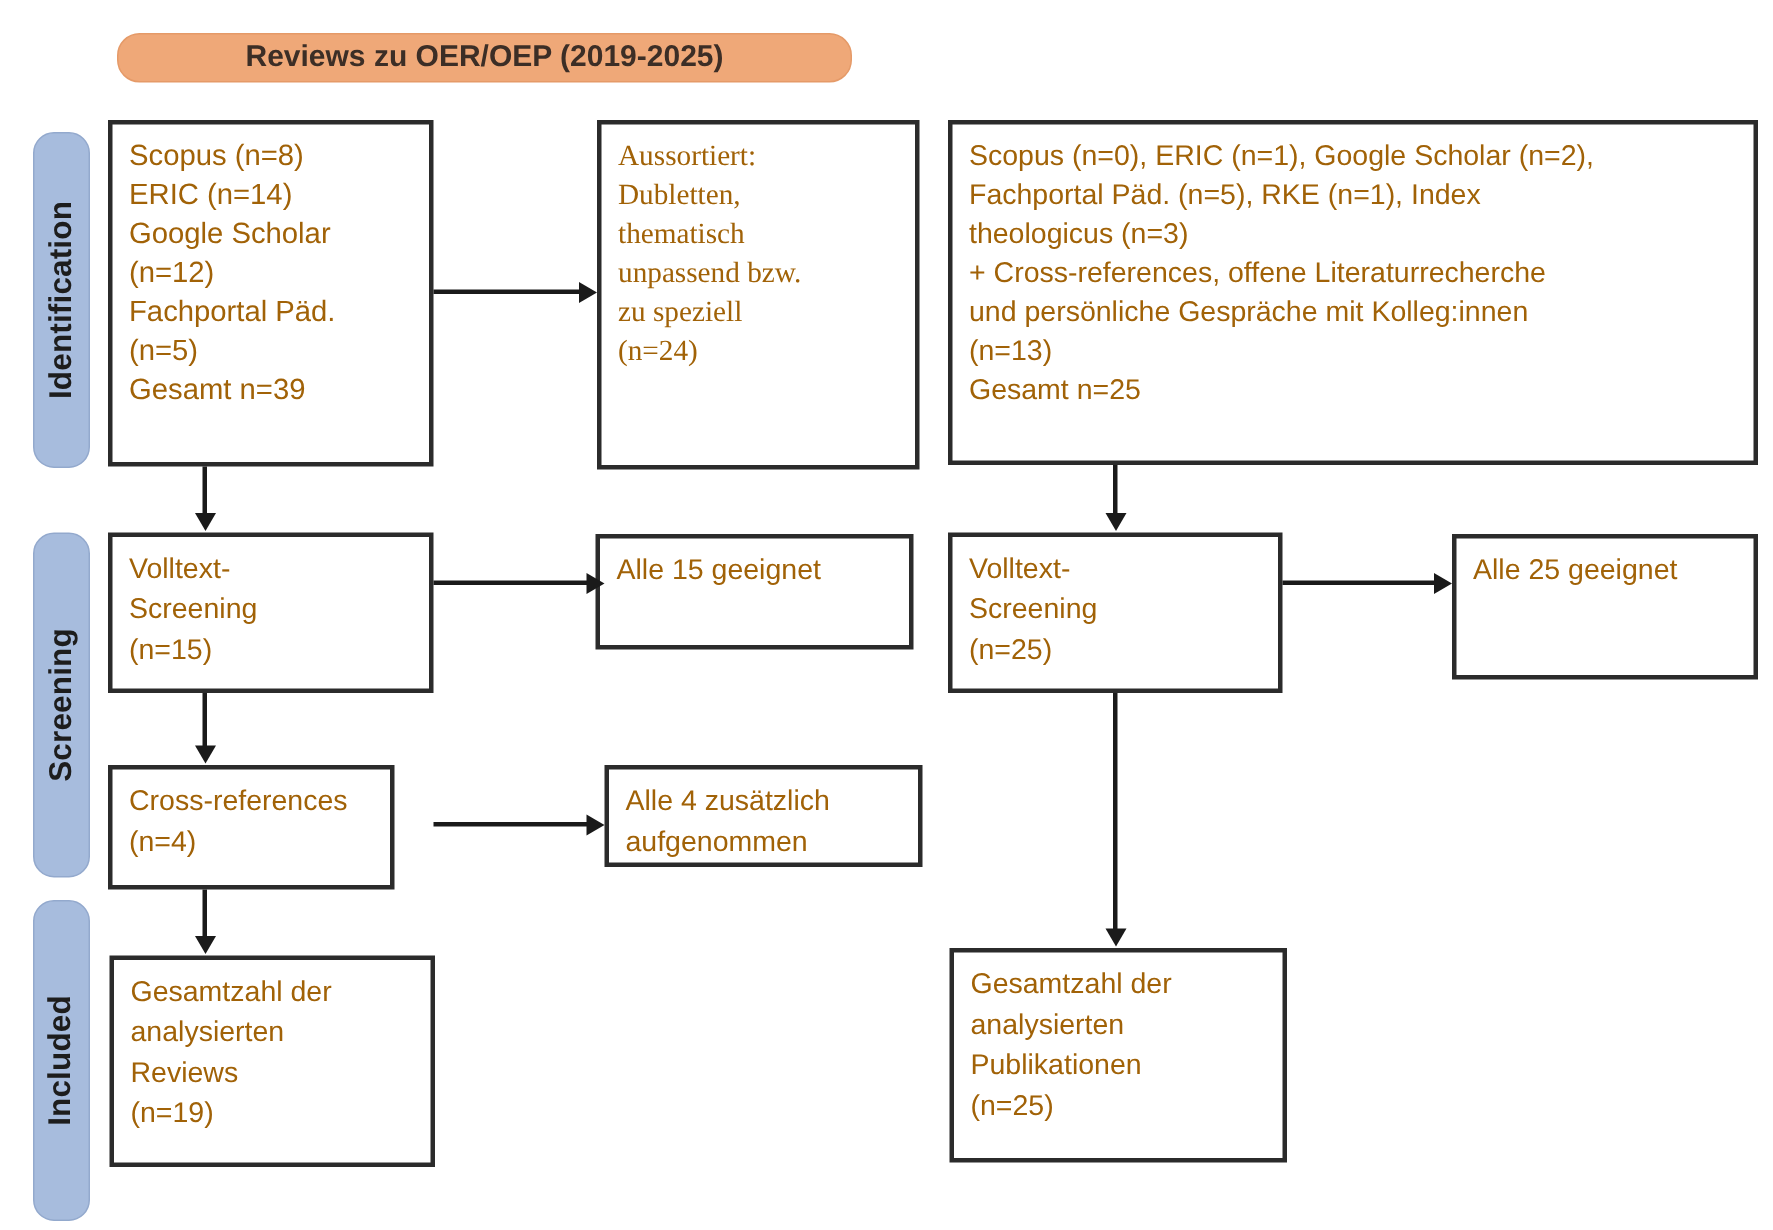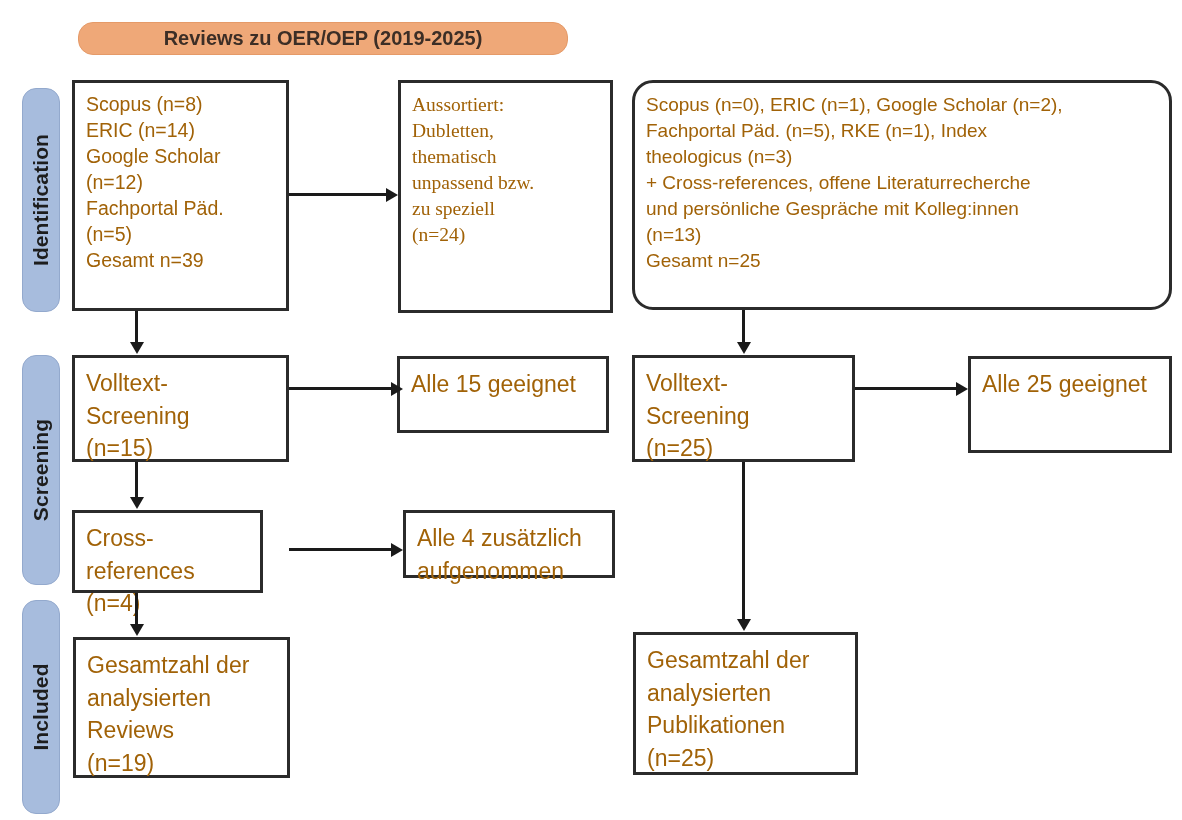--- a/index.html
+++ b/index.html
@@ -59,21 +59,21 @@
     padding: 9px 8px 6px 11px;
   }
   .box .box-text {
     font-size: 19.5px;
     line-height: 1.33;
     color: #a16207;
     white-space: pre-line;
     font-weight: 400;
   }
   .box.compact .box-text {
-    font-size: 23px;
+    font-size: 19px;
     line-height: 1.42;
   }
   .box.dense .box-text {
     font-size: 19px;
     line-height: 1.37;
   }
 
   
   .conn {
     position: absolute;
@@ -177,21 +177,21 @@
   <div class="conn v" style="left:135px; top:593px; width:3px; height:32px;"></div>
   <div class="arrowhead down" style="left:130px; top:624px;"></div>
 
   <div class="box compact" style="left:73px; top:637px; width:217px; height:141px;">
     <div class="box-text">Gesamtzahl der
 analysierten
 Reviews
 (n=19)</div>
   </div>
 
-  <div class="box dense" style="left:632px; top:80px; width:540px; height:230px;border-radius:21px;">
+  <div class="box dense" style="left:632px; top:80px; width:540px; height:230px;">
     <div class="box-text">Scopus (n=0), ERIC (n=1), Google Scholar (n=2),
 Fachportal Päd. (n=5), RKE (n=1), Index
 theologicus (n=3)
 + Cross-references, offene Literaturrecherche
 und persönliche Gespräche mit Kolleg:innen
 (n=13)
 Gesamt n=25</div>
   </div>
 
   <div class="conn v" style="left:742px; top:310px; width:3px; height:33px;"></div>

